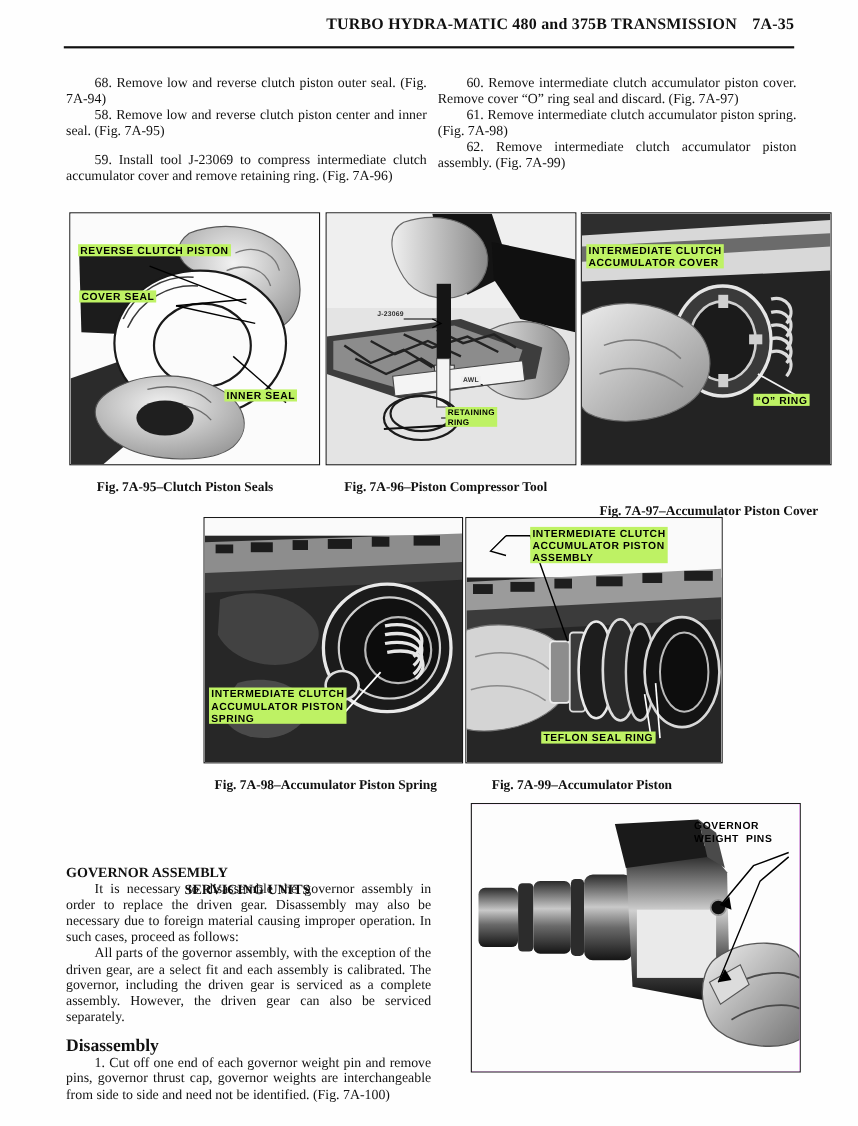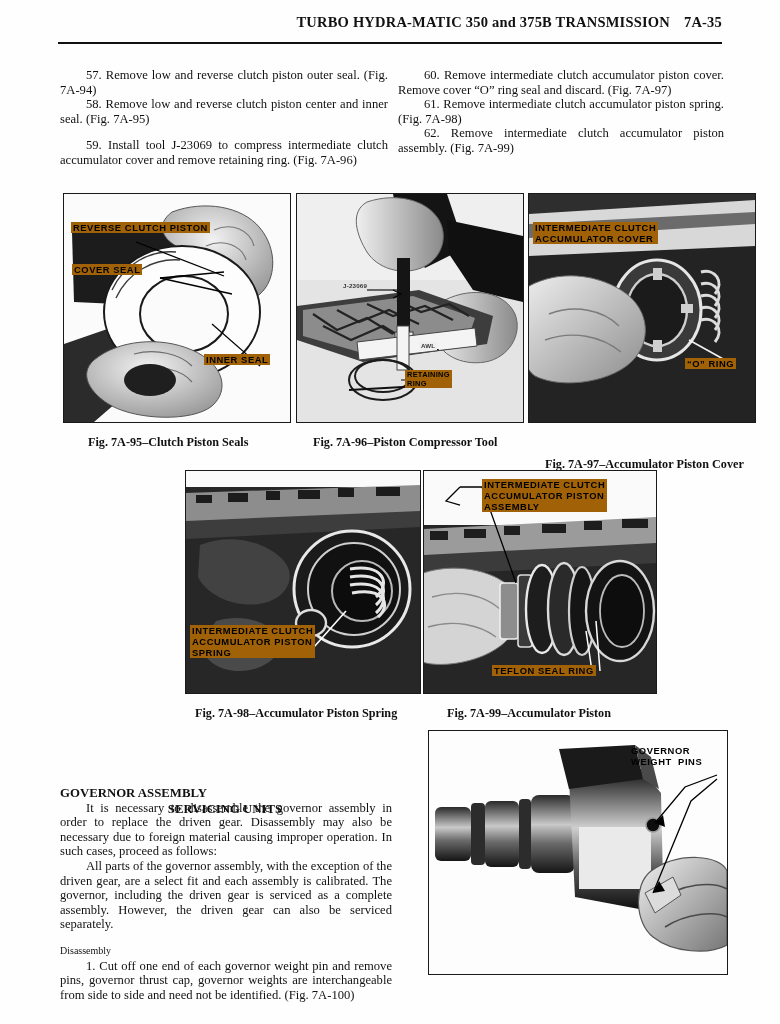--- a/index.html
+++ b/index.html
@@ -29,47 +29,47 @@
   .colR{left:398px;top:68px;width:326px;}
 
   
   .plate{position:absolute;border:1.4px solid #1a1a1a;background:#fff;overflow:hidden;}
   .photo{position:absolute;left:0;top:0;width:100%;height:100%;overflow:hidden;
          background:#c9c9c9;}
   .cap{position:absolute;font-weight:bold;font-size:12.2px;white-space:nowrap;
        font-family:"Liberation Serif",serif;}
 
   
-  .lbl{position:absolute;background:#a16207;color:#000;
+  .lbl{position:absolute;background:#bef264;color:#000;
        font-family:"Liberation Sans",sans-serif;font-weight:bold;
        font-size:9.4px;letter-spacing:.55px;line-height:11px;
        padding:0 2px;white-space:pre;}
   .lbl.sm{font-size:7.4px;letter-spacing:.3px;line-height:9px;}
   .lbl.xs{font-size:6.2px;letter-spacing:.2px;line-height:8px;}
   svg.ov{position:absolute;left:0;top:0;width:100%;height:100%;overflow:visible;}
 
   
   .sec-center{position:absolute;text-align:center;font-weight:bold;font-size:12.8px;}
   .sec-left{font-weight:bold;font-size:12.8px;}
-  .subhead{font-weight:normal;font-size:10px;}
+  .subhead{font-weight:bold;font-size:16px;}
 </style>
 </head>
 <body>
 
 <div class="page">
 
   <div class="header">
     <div class="header-title">
-      <span>TURBO HYDRA-MATIC 350 and 375B TRANSMISSION</span><span class="pg">7A-35</span>
+      <span>TURBO HYDRA-MATIC 480 and 375B TRANSMISSION</span><span class="pg">7A-35</span>
     </div>
   </div>
   <div class="header-rule"></div>
 
   <div class="col colL">
-    <p>57. Remove low and reverse clutch piston outer seal. (Fig. 7A-94)</p>
+    <p>68. Remove low and reverse clutch piston outer seal. (Fig. 7A-94)</p>
     <p>58. Remove low and reverse clutch piston center and inner seal. (Fig. 7A-95)</p>
     <p class="gap">59. Install tool J-23069 to compress intermediate clutch accumulator cover and remove retaining ring. (Fig. 7A-96)</p>
   </div>
 
   <div class="col colR">
     <p>60. Remove intermediate clutch accumulator piston cover. Remove cover “O” ring seal and discard. (Fig. 7A-97)</p>
     <p>61. Remove intermediate clutch accumulator piston spring. (Fig. 7A-98)</p>
     <p>62. Remove intermediate clutch accumulator piston assembly. (Fig. 7A-99)</p>
   </div>
 

